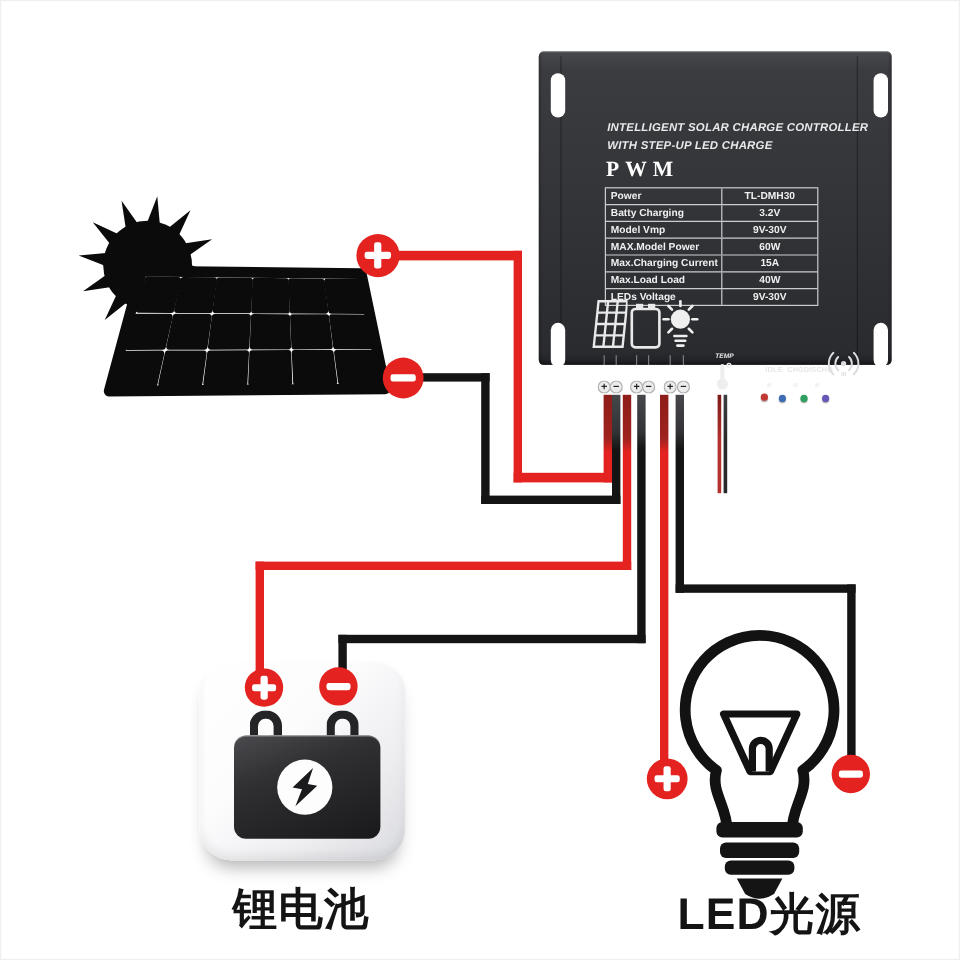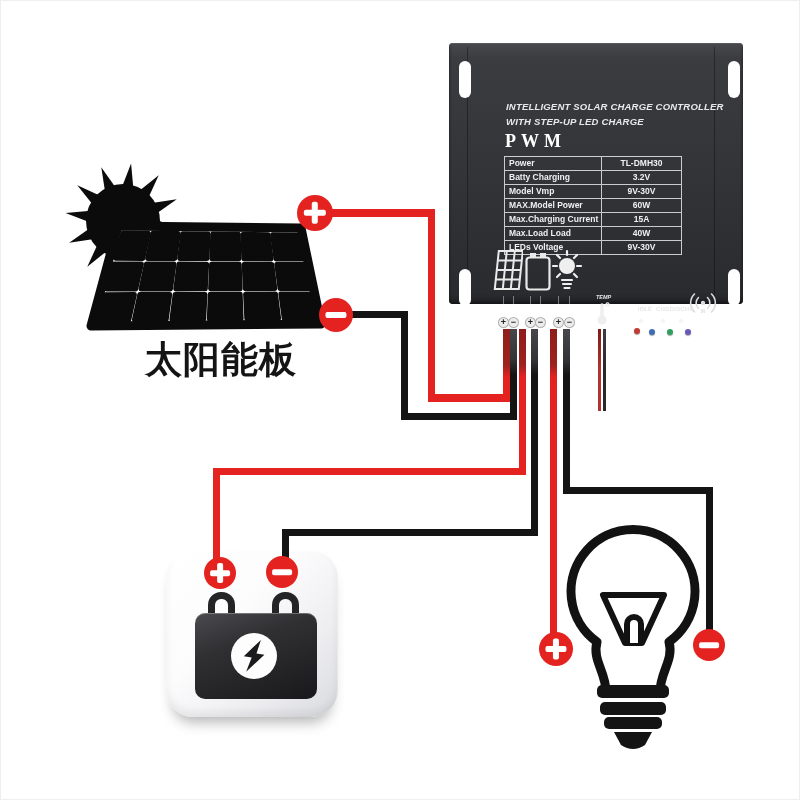--- a/index.html
+++ b/index.html
@@ -102,44 +102,45 @@
         <path d="M183.2 113.3 L 210.8 113.4 L 213.8 137.6 L 184.3 137.7 Z" fill="#0b0b0b" stroke="#0b0b0b" stroke-width="5" stroke-linejoin="round"></path>
         <path d="M215.8 113.4 L 243.4 113.5 L 248.6 137.5 L 219.1 137.6 Z" fill="#0b0b0b" stroke="#0b0b0b" stroke-width="5" stroke-linejoin="round"></path>
         <path d="M43.5 143.8 L 73.4 143.6 L 67.8 168.7 L 36.0 169.0 Z" fill="#0b0b0b" stroke="#0b0b0b" stroke-width="5" stroke-linejoin="round"></path>
         <path d="M78.8 143.6 L 108.7 143.5 L 105.2 168.4 L 73.4 168.7 Z" fill="#0b0b0b" stroke="#0b0b0b" stroke-width="5" stroke-linejoin="round"></path>
         <path d="M114.1 143.5 L 144.0 143.4 L 142.7 168.0 L 110.9 168.3 Z" fill="#0b0b0b" stroke="#0b0b0b" stroke-width="5" stroke-linejoin="round"></path>
         <path d="M149.3 143.3 L 179.2 143.2 L 180.1 167.7 L 148.3 168.0 Z" fill="#0b0b0b" stroke="#0b0b0b" stroke-width="5" stroke-linejoin="round"></path>
         <path d="M184.6 143.2 L 214.5 143.1 L 217.6 167.3 L 185.8 167.6 Z" fill="#0b0b0b" stroke="#0b0b0b" stroke-width="5" stroke-linejoin="round"></path>
         <path d="M219.9 143.1 L 249.8 142.9 L 255.0 167.0 L 223.2 167.3 Z" fill="#0b0b0b" stroke="#0b0b0b" stroke-width="5" stroke-linejoin="round"></path>
       </g>
   </svg>
-  <div class="cn-label" data-name="solar-panel-label" style="left:220px;top:334px;">太阳能板</div>
 
   <div class="bat-tile" data-name="battery-graphic"></div>
   <div class="hook" data-name="battery-terminal-left" style="left:207px;top:591px;"></div>
   <div class="hook" data-name="battery-terminal-right" style="left:271px;top:591px;"></div>
   <div class="bat-box" data-name="battery-body">
     <div class="bolt-circle" data-name="energy-circle">
       <svg width="46" height="46" viewBox="0 0 46 46" data-name="lightning-bolt-icon">
         <g transform="rotate(10 23 23)">
           <path d="M 27 6 L 13 25 L 21 25 L 18 40 L 33 20 L 25 20 Z" fill="#1b1b1d"></path>
         </g>
       </svg>
     </div>
   </div>
+  <div class="cn-label" data-name="battery-label" style="left:250px;top:732px;">锂电池</div>
 
   <svg class="art" data-name="led-bulb-graphic" style="left:545px;top:495px;" width="190" height="290" viewBox="0 0 190 290">
     <path d="M 60 196 C 60 176, 46 164, 51 146 A 62 62 0 1 1 123 146 C 128 164, 114 176, 114 196 Z" fill="#ffffff" stroke="#121212" stroke-width="9" stroke-linejoin="round" data-name="bulb-glass"></path>
     <path d="M 57 99 L 118 99 L 96 147 L 79 147 Z" fill="#ffffff" stroke="#121212" stroke-width="6" stroke-linejoin="round" data-name="bulb-funnel"></path>
     <path d="M 81 147 L 81 128 A 7 7 0 0 1 95 128 L 95 147" fill="#ffffff" stroke="#121212" stroke-width="6" stroke-linejoin="round" data-name="bulb-filament"></path>
     <rect x="51" y="189" width="72" height="13" rx="5" fill="#141414" data-name="bulb-base-bar"></rect>
     <rect x="54" y="206" width="66" height="13" rx="5" fill="#141414" data-name="bulb-base-bar"></rect>
     <rect x="58" y="221" width="58" height="12" rx="5" fill="#141414" data-name="bulb-base-bar"></rect>
     <path d="M 68 236 L 106 236 L 99 249 Q 87 257 75 249 Z" fill="#141414" data-name="bulb-base-tip"></path>
   </svg>
+  <div class="cn-label" data-name="led-label" style="left:640px;top:736px;">LED光源</div>
 
   <div class="wire red" data-name="wire-solar-positive" style="left:326px;top:208px;width:108px;height:8px;"></div>
   <div class="wire red" data-name="wire-solar-positive" style="left:427px;top:208px;width:7px;height:193px;"></div>
   <div class="wire red" data-name="wire-solar-positive" style="left:427px;top:393px;width:82px;height:8px;"></div>
   <div class="wire vred" data-name="wire-solar-positive" style="left:502px;top:328px;width:7px;height:73px;"></div>
 
   <div class="wire blk" data-name="wire-solar-negative" style="left:350px;top:310px;width:57px;height:7px;"></div>
   <div class="wire blk" data-name="wire-solar-negative" style="left:400px;top:310px;width:7px;height:109px;"></div>
   <div class="wire blk" data-name="wire-solar-negative" style="left:400px;top:412px;width:116px;height:7px;"></div>
   <div class="wire vblk" data-name="wire-solar-negative" style="left:509px;top:328px;width:7px;height:91px;"></div>

